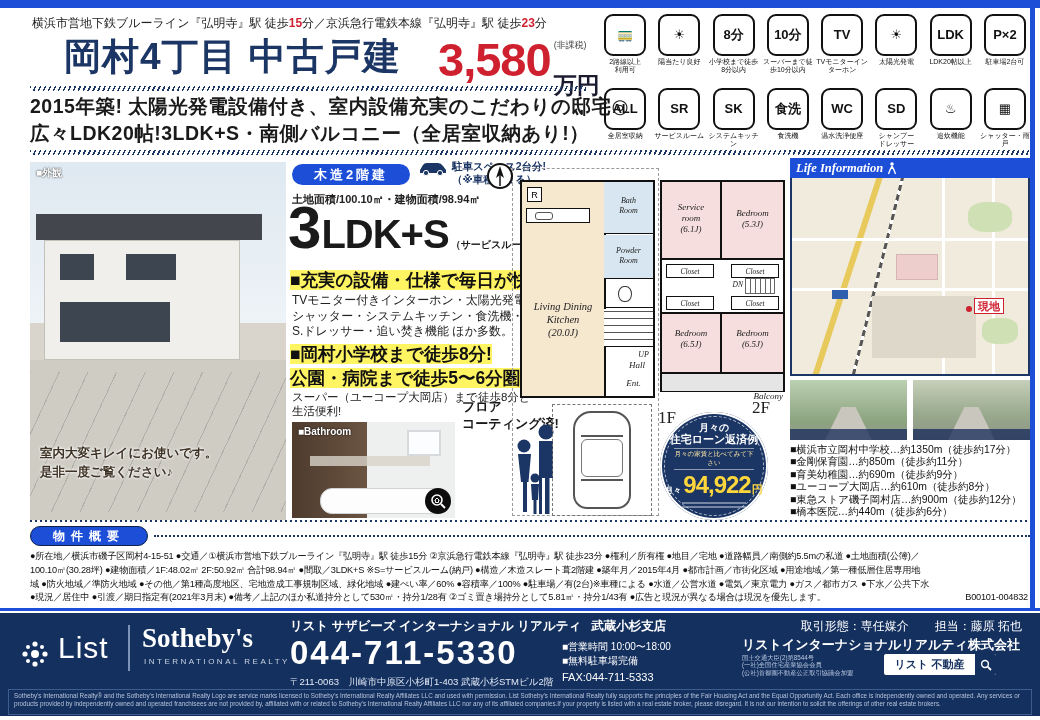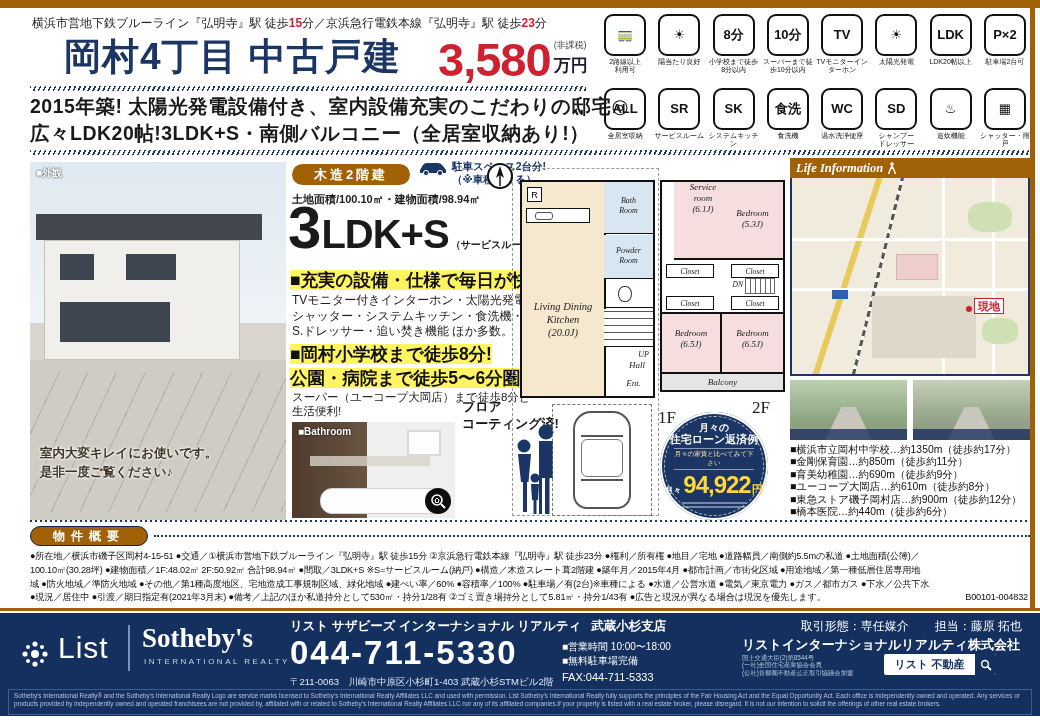--- a/index.html
+++ b/index.html
@@ -1,35 +1,35 @@
 <!DOCTYPE html>
 <html><head>
 <meta charset="utf-8">
 <style>
   * { margin:0; padding:0; box-sizing:border-box; }
   body { font-family:"Liberation Sans","DejaVu Sans",sans-serif; background:#fff; }
   #page { position:relative; width:1040px; height:720px; background:#fff; overflow:hidden; }
-  .navy { background:#a16207; }
+  .navy { background:#1d4ed8; }
   .abs { position:absolute; }
 
   
   .wavy { height:5px; background:repeating-linear-gradient(115deg,#1b3564 0 1.5px,transparent 1.5px 4.5px); }
   .dotline { height:2px; background:repeating-linear-gradient(90deg,#1b3564 0 2px,transparent 2px 5px); }
 
   
   #topbar { left:0; top:0; width:1040px; height:8px; }
   #rightbar { left:1030px; top:8px; width:5px; height:600px; }
   #access { left:32px; top:15px; font-size:12px; color:#222; }
   #access .red { color:#cf2030; font-weight:bold; }
   #title { left:30px; top:32px; font-size:37px; font-weight:bold; color:#1b3564; letter-spacing:1px;margin-left:34px; }
   #price { left:438px; top:36px; display:flex; align-items:flex-start; }
   #price .num { font-size:47px; font-weight:bold; color:#cf2030; letter-spacing:-1px; line-height:1; }
   #price .sub { display:flex; flex-direction:column; margin-left:3px; margin-top:3px; }
   #price .tax { font-size:9px; color:#444; }
-  #price .unit { font-size:17px; font-weight:bold; color:#1b1b30; margin-top:2px; }
+  #price .unit { font-size:23px; font-weight:bold; color:#1b1b30; margin-top:18px; }
 
   
   .icon-row { position:absolute; left:598px; display:flex; width:434px; }
   #icons1 { top:14px; } #icons2 { top:88px; }
   .icell { width:54.25px; display:flex; flex-direction:column; align-items:center; }
   .ibox { width:42px; height:42px; border:2.5px solid #111; border-radius:9px; display:flex; align-items:center; justify-content:center; font-weight:bold; font-size:13px; color:#111; text-align:center; line-height:1.05; white-space:pre-line; }
   .ilab { margin-top:2px; font-size:7px; line-height:8px; color:#111; text-align:center; white-space:pre-line; }
 
   
   #catch1 { left:30px; top:93px; font-size:19.5px; font-weight:bold; color:#1a1a1a; letter-spacing:0.5px;}
@@ -86,28 +86,28 @@
   #rm-bath { right:0; top:0; width:49px; height:52px; background:#d7e6f0; border-bottom:1px solid #111; font-size:8px; line-height:9.5px; padding-top:14px; }
   #rm-powder { right:0; top:53px; width:49px; height:44px; background:#d7e6f0; border-bottom:1px solid #111; font-size:8px; line-height:9.5px; padding-top:11px; }
   #rm-wc { position:absolute; right:0; top:98px; width:49px; height:28px; border-bottom:1px solid #111; }
   .toilet { position:absolute; left:14px; top:6px; width:14px; height:16px; border:1.5px solid #333; border-radius:7px/9px; background:#fff; }
   #stairs { position:absolute; right:0; top:127px; width:49px; height:38px; border-bottom:1px solid #111; background:repeating-linear-gradient(0deg,#fff 0 6px,#555 6px 7px); }
   #up-lab { right:4px; top:168px; font-size:8px; }
   #hall-lab { right:8px; top:178px; font-size:9px; }
   #ent-lab { right:12px; top:196px; font-size:9px; }
   #plan2 { left:660px; top:180px; width:125px; height:212px; }
   .pink { background:#f7dede; }
-  #rm-service { left:12px; top:0; width:60px; height:78px; border-right:2px solid #111; border-bottom:2px solid #111; font-size:9px; line-height:11px; }
+  #rm-service { left:0; top:0; width:60px; height:78px; border-right:2px solid #111; border-bottom:2px solid #111; font-size:9px; line-height:11px; padding-top:20px; }
   #rm-bed1 { right:0; top:0; width:61px; height:78px; border-bottom:2px solid #111; font-size:9px; line-height:11px; padding-top:26px; }
   .closet { position:absolute; width:48px; height:14px; border:1.5px solid #111; background:#fff; font-family:"Liberation Serif","DejaVu Serif",serif; font-style:italic; font-size:7.5px; display:flex; align-items:center; justify-content:center; color:#222; }
   #dn-hatch { position:absolute; right:8px; top:96px; width:30px; height:16px; background:repeating-linear-gradient(90deg,#fff 0 4px,#666 4px 5px); border:1px solid #666; }
   #dn-lab { right:40px; top:98px; font-size:7.5px; }
   #rm-bed2 { left:0; top:130px; width:60px; height:60px; border-right:2px solid #111; border-top:2px solid #111; font-size:9px; line-height:11px; padding-top:14px; }
   #rm-bed3 { right:0; top:130px; width:61px; height:60px; border-top:2px solid #111; font-size:9px; line-height:11px; padding-top:14px; }
-  #balcony { left:0; top:190px; width:121px; height:18px; background:#e5e5e5; border-top:2px solid #111; font-size:9px; padding-top:3px; }
+  #balcony { left:0; top:190px; width:121px; height:18px; background:#e5e5e5; border-top:2px solid #111; font-size:9px; padding-top:17px;text-align:right; }
   .flab { font-family:"Liberation Serif","DejaVu Serif",serif; font-size:17px; color:#222; }
   #f1lab { left:658px; top:408px; } #f2lab { left:752px; top:398px; }
   #parkbox { left:552px; top:404px; width:100px; height:112px; border:1.5px dashed #777; }
   #car { position:absolute; left:20px; top:6px; width:58px; height:98px; border:2px solid #555; border-radius:18px 18px 14px 14px; background:#fff; }
   #car .w1 { position:absolute; left:6px; top:22px; width:42px; height:2px; background:#555; }
   #car .w2 { position:absolute; left:6px; top:66px; width:42px; height:2px; background:#555; }
   #car .cab { position:absolute; left:6px; top:26px; width:42px; height:38px; border:1.5px solid #777; border-radius:6px; }
 
   
   #loan { left:660px; top:412px; width:108px; height:108px; border-radius:50%; background:#1b3564; box-shadow:0 0 0 2px #fff inset; color:#fff; text-align:center; padding-top:10px; }

